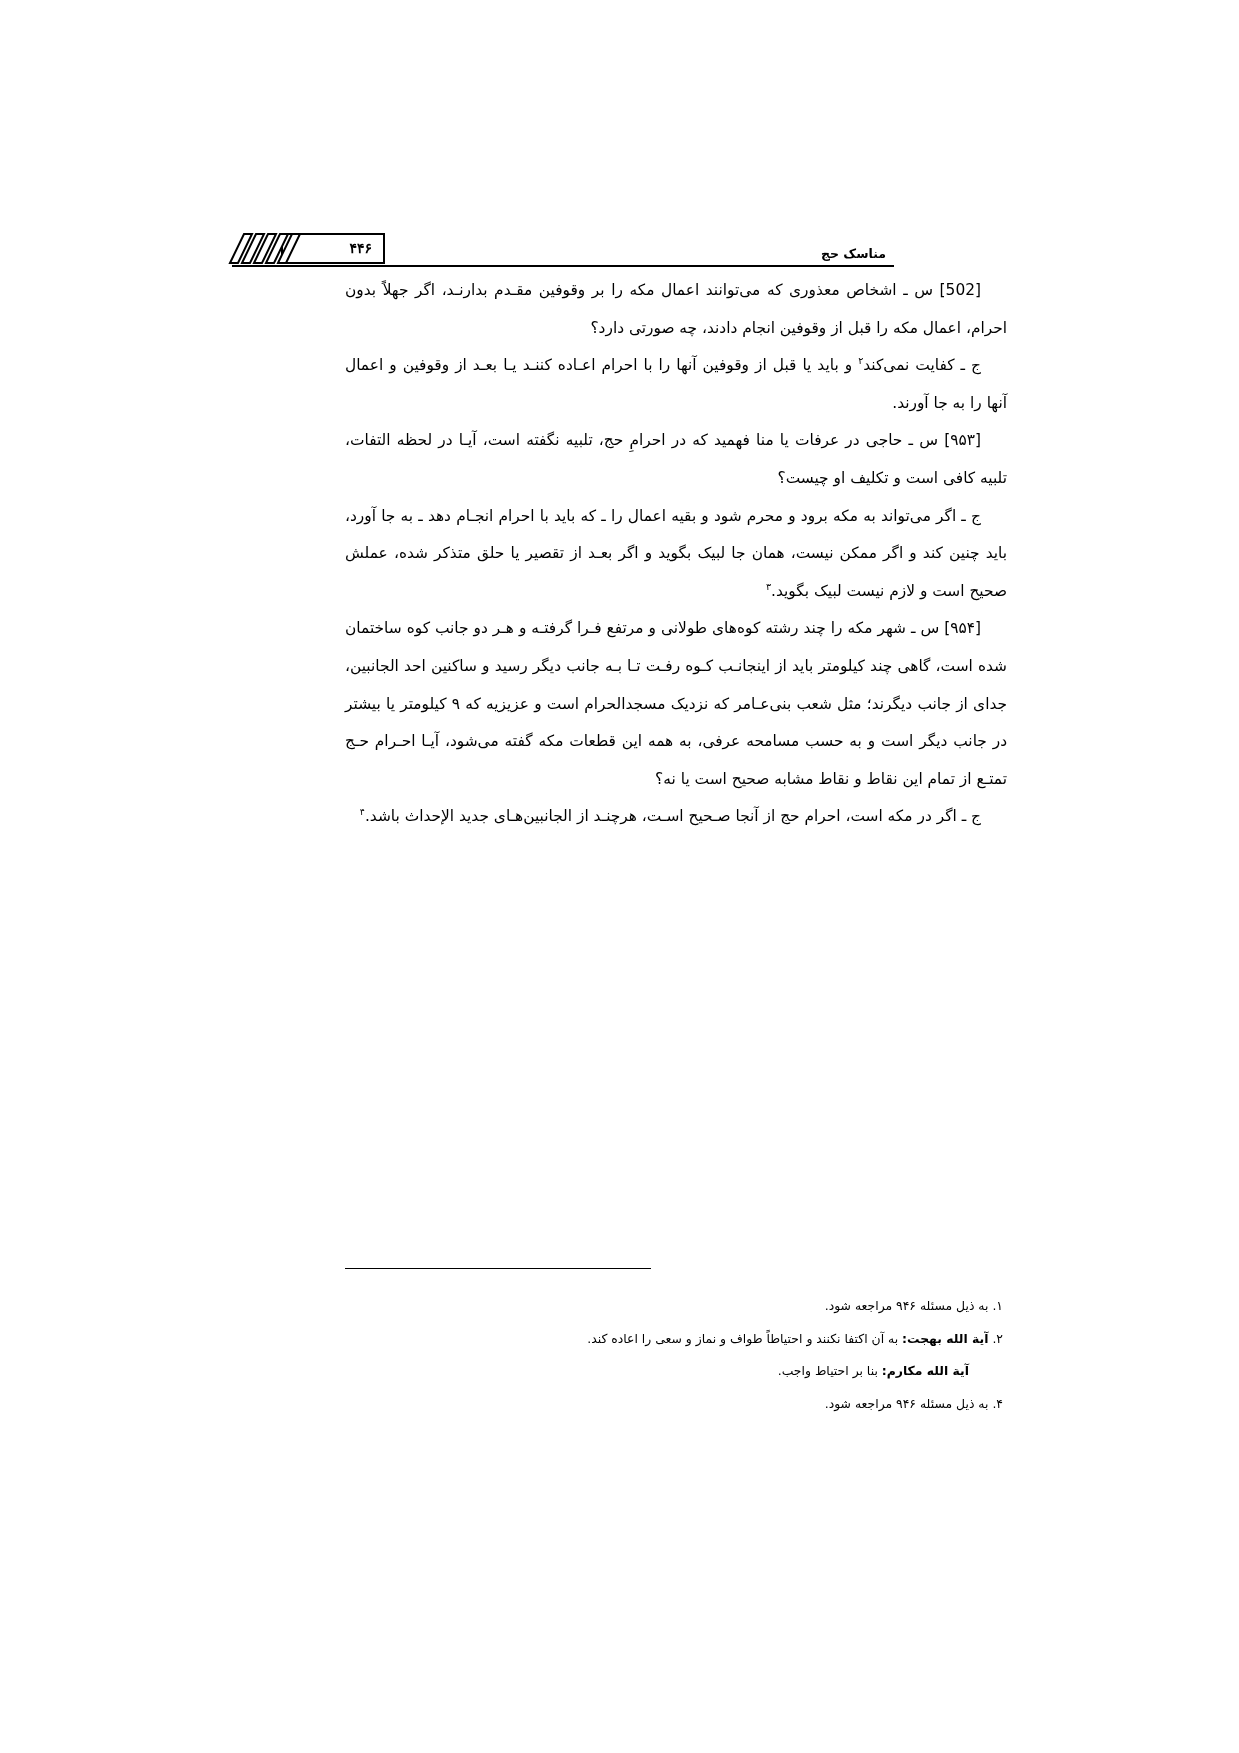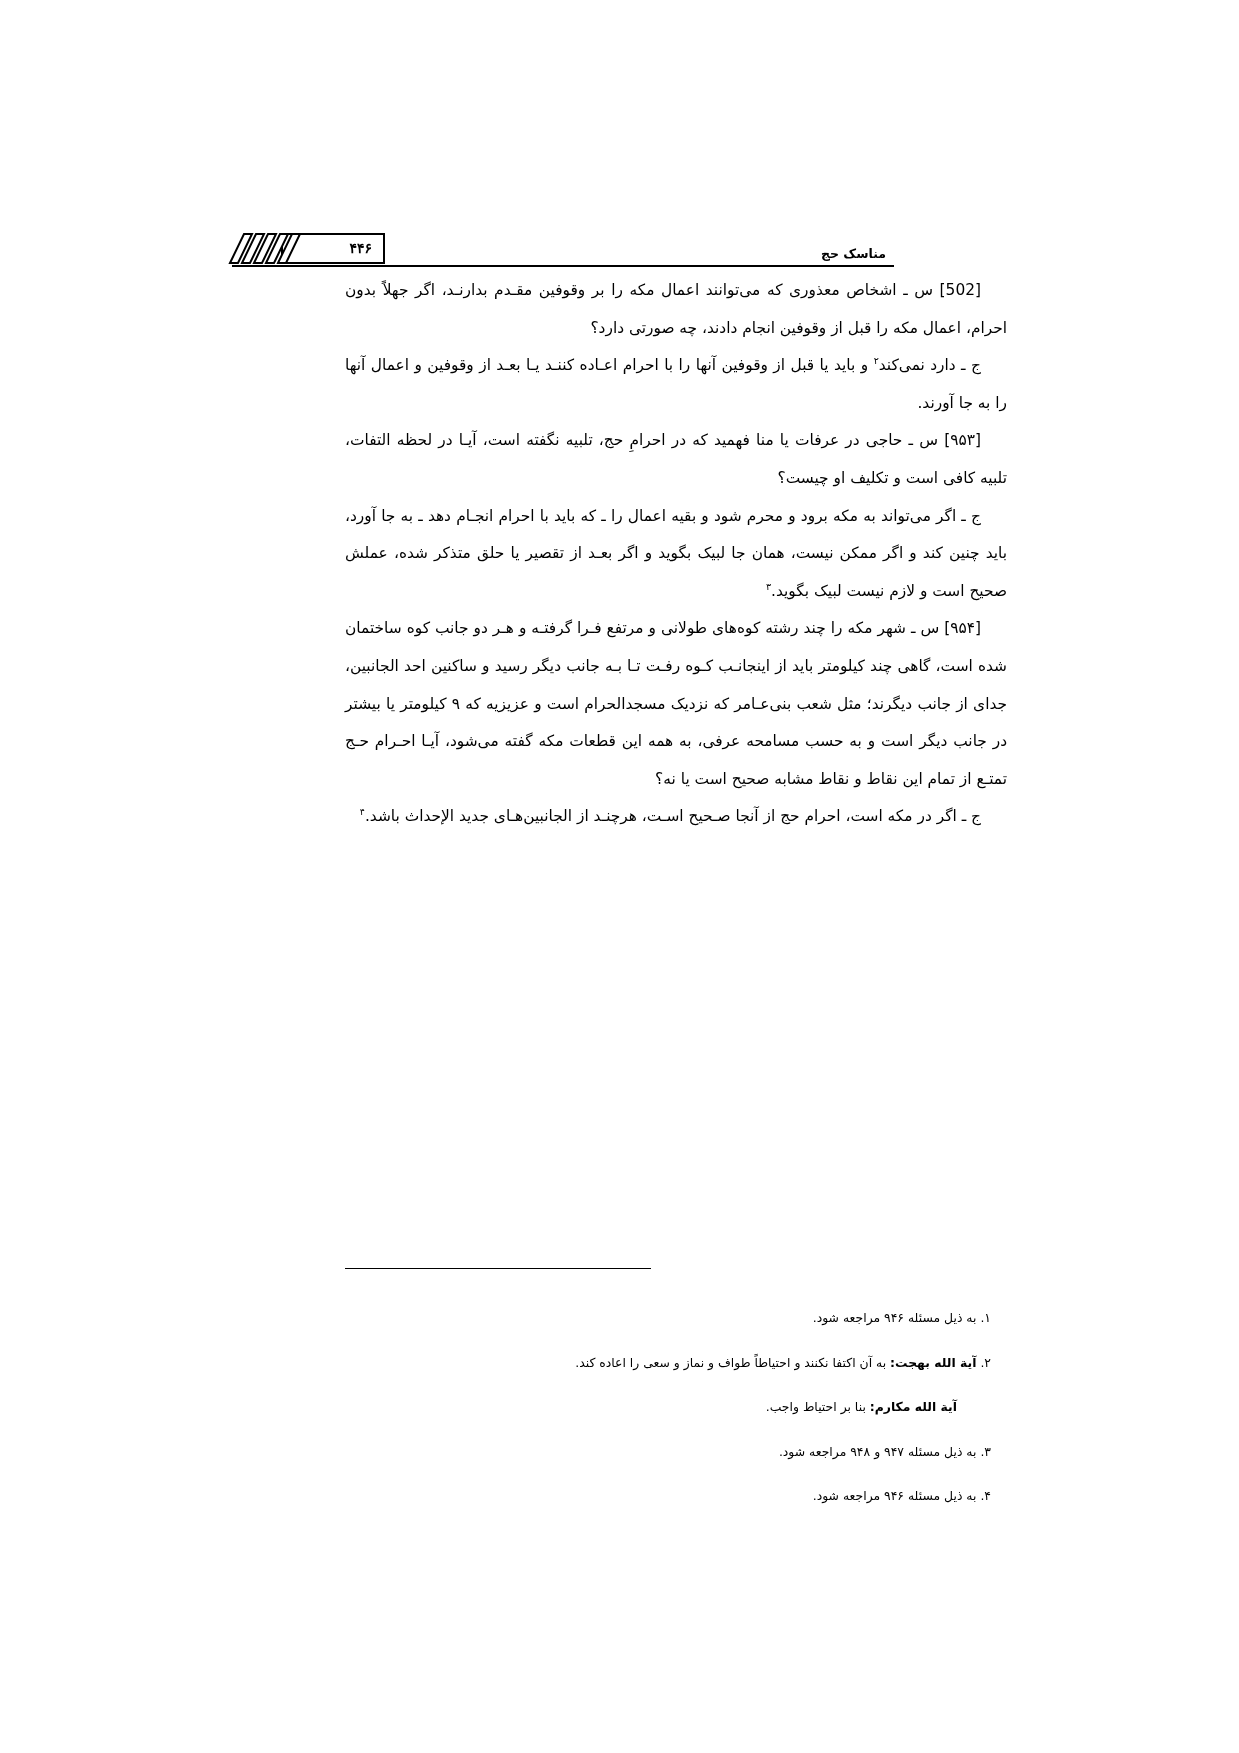--- a/index.html
+++ b/index.html
@@ -108,21 +108,21 @@
     position: absolute;
     right: 232px;
     top: 1288px;
     width: 662px;
     direction: rtl;
     font-size: 12.4px;
     line-height: 28.6px;
     text-align: justify;
   }
   .fn {
-    margin: 16px;
+    margin: 4px;
     direction: rtl;
     text-align: justify;
   }
   .fn.indent { padding-right: 34px; }
   .fn .lead { font-weight: bold; }
 </style>
 </head>
 <body>
 
 <div class="page">
@@ -146,21 +146,21 @@
       </svg>
       <div class="folio-num" style="left:auto; right:14px;">۴۴۶</div>
     </div>
   </div>
 
   <div class="body">
 
 
     <p class="para"><span>[502] س ـ اشخاص معذوری که می‌توانند اعمال مکه را بر وقوفین مقـدم بدارنـد، اگر جهلاً بدون احرام، اعمال مکه را قبل از وقوفین انجام دادند، چه صورتی دارد؟</span></p>
 
-    <p class="para"><span>ج ـ دارد نمی‌کند</span><sup>۲</sup><span> و باید یا قبل از وقوفین آنها را با احرام اعـاده کننـد یـا بعـد از وقوفین و اعمال آنها را به جا آورند.</span></p>
+    <p class="para"><span>ج ـ کفایت نمی‌کند</span><sup>۲</sup><span> و باید یا قبل از وقوفین آنها را با احرام اعـاده کننـد یـا بعـد از وقوفین و اعمال آنها را به جا آورند.</span></p>
 
     <p class="para"><span>[۹۵۳] س ـ حاجی در عرفات یا منا فهمید که در احرامِ حج، تلبیه نگفته است، آیـا در لحظه التفات، تلبیه کافی است و تکلیف او چیست؟</span></p>
 
     <p class="para"><span>ج ـ اگر می‌تواند به مکه برود و محرم شود و بقیه اعمال را ـ که باید با احرام انجـام دهد ـ به جا آورد، باید چنین کند و اگر ممکن نیست، همان جا لبیک بگوید و اگر بعـد از تقصیر یا حلق متذکر شده، عملش صحیح است و لازم نیست لبیک بگوید.</span><sup>۳</sup><span></span></p>
 
     <p class="para"><span>[۹۵۴] س ـ شهر مکه را چند رشته کوه‌های طولانی و مرتفع فـرا گرفتـه و هـر دو جانب کوه ساختمان شده است، گاهی چند کیلومتر باید از اینجانـب کـوه رفـت تـا بـه جانب دیگر رسید و ساکنین احد الجانبین، جدای از جانب دیگرند؛ مثل شعب بنی‌عـامر که نزدیک مسجدالحرام است و عزیزیه که ۹ کیلومتر یا بیشتر در جانب دیگر است و به حسب مسامحه عرفی، به همه این قطعات مکه گفته می‌شود، آیـا احـرام حـج تمتـع از تمام این نقاط و نقاط مشابه صحیح است یا نه؟</span></p>
 
     <p class="para"><span>ج ـ اگر در مکه است، احرام حج از آنجا صـحیح اسـت، هرچنـد از الجانبین‌هـای جدید الإحداث باشد.</span><sup>۴</sup><span></span></p>
 
   </div>
@@ -168,19 +168,18 @@
   <div class="fn-rule"></div>
 
   <div class="footnotes">
 
     <p class="fn"><span>۱. به ذیل مسئله ۹۴۶ مراجعه شود.</span></p>
 
     <p class="fn"><span>۲. </span><span class="lead">آیة الله بهجت:</span><span> به آن اکتفا نکنند و احتیاطاً طواف و نماز و سعی را اعاده کند.</span></p>
 
     <p class="fn indent"><span class="lead">آیة الله مکارم:</span><span> بنا بر احتیاط واجب.</span></p>
 
-    <p class="fn"><span>۳. به ذیل مسئله ۹۴۷ و ۹۴۸ مراجعه شود.</span></p>
 
     <p class="fn"><span>۴. به ذیل مسئله ۹۴۶ مراجعه شود.</span></p>
 
   </div>
 
 </div>
 
 </body></html>

